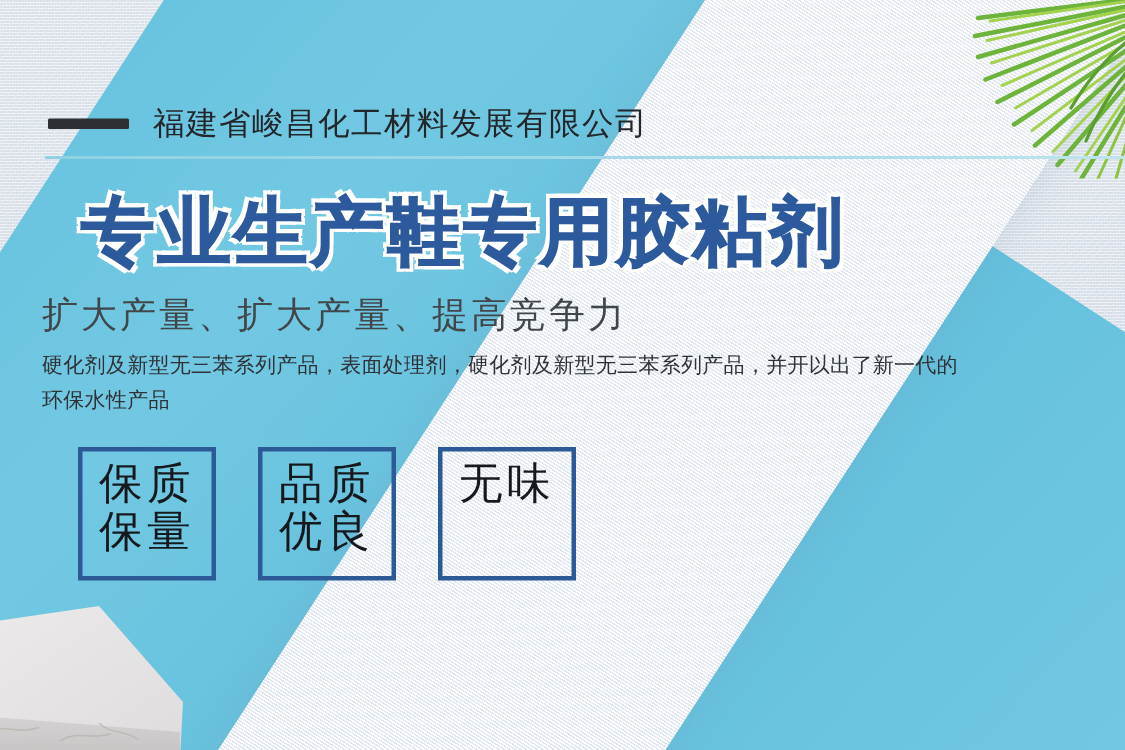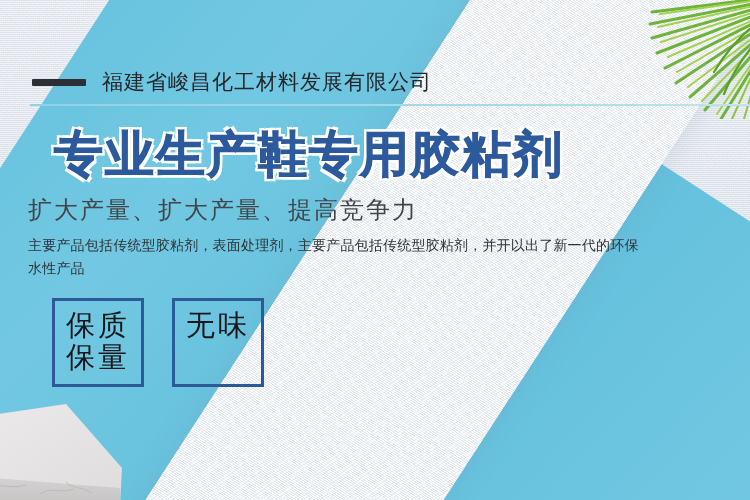--- a/index.html
+++ b/index.html
@@ -6,21 +6,21 @@
   html, body {
     margin: 0;
     padding: 0;
     background: #ffffff;
   }
   .banner {
     position: relative;
     width: 750px;
     height: 500px;
     overflow: hidden;
-    font-family: Liberation Sans, sans-serif;
+    font-family: Liberation Mono, monospace;
     background: #e5e5e5;
   }
 
   
   .bg-base {
     position: absolute;
     inset: 0;
     background:
       linear-gradient(180deg, #f4f6f8 0%, #eef1f5 55%, #eaeef3 100%);
   }
@@ -282,26 +282,30 @@
       <span class="dash"></span>
       <span class="company-name">福建省峻昌化工材料发展有限公司</span>
     </div>
 
     <div class="rule"></div>
 
     <div class="headline">专业生产鞋专用胶粘剂</div>
 
     <div class="subhead">扩大产量、扩大产量、提高竞争力</div>
 
-    <div class="desc">主要产品包括传统型胶粘剂，表面处理剂，主要产品包括传统型胶粘剂，并开以出了新一代的环保水性产品</div>
+    <div class="desc">硬化剂及新型无三苯系列产品，表面处理剂，硬化剂及新型无三苯系列产品，并开以出了新一代的环保水性产品</div>
 
     <div class="feature-row">
       <div class="feature-box">
         <span>保质</span>
         <span>保量</span>
       </div>
       <div class="feature-box">
+        <span>品质</span>
+        <span>优良</span>
+      </div>
+      <div class="feature-box">
         <span>无味</span>
       </div>
     </div>
 
   </div>
 </div>
 
 </body></html>

